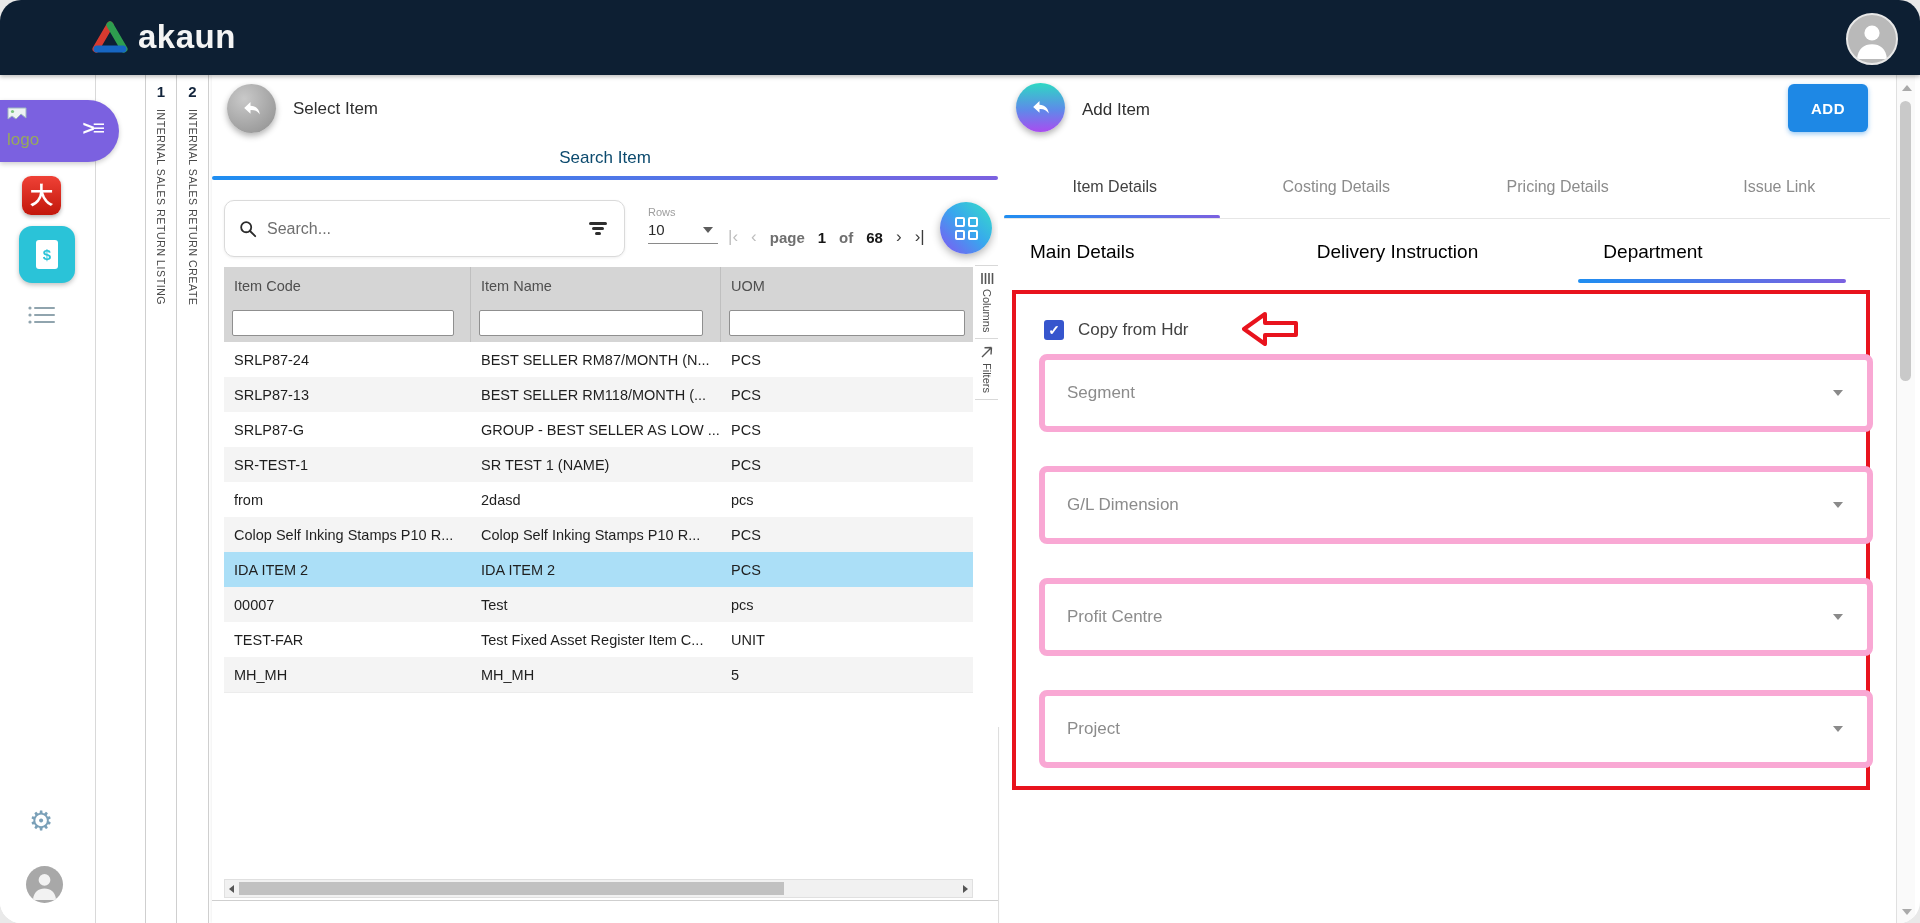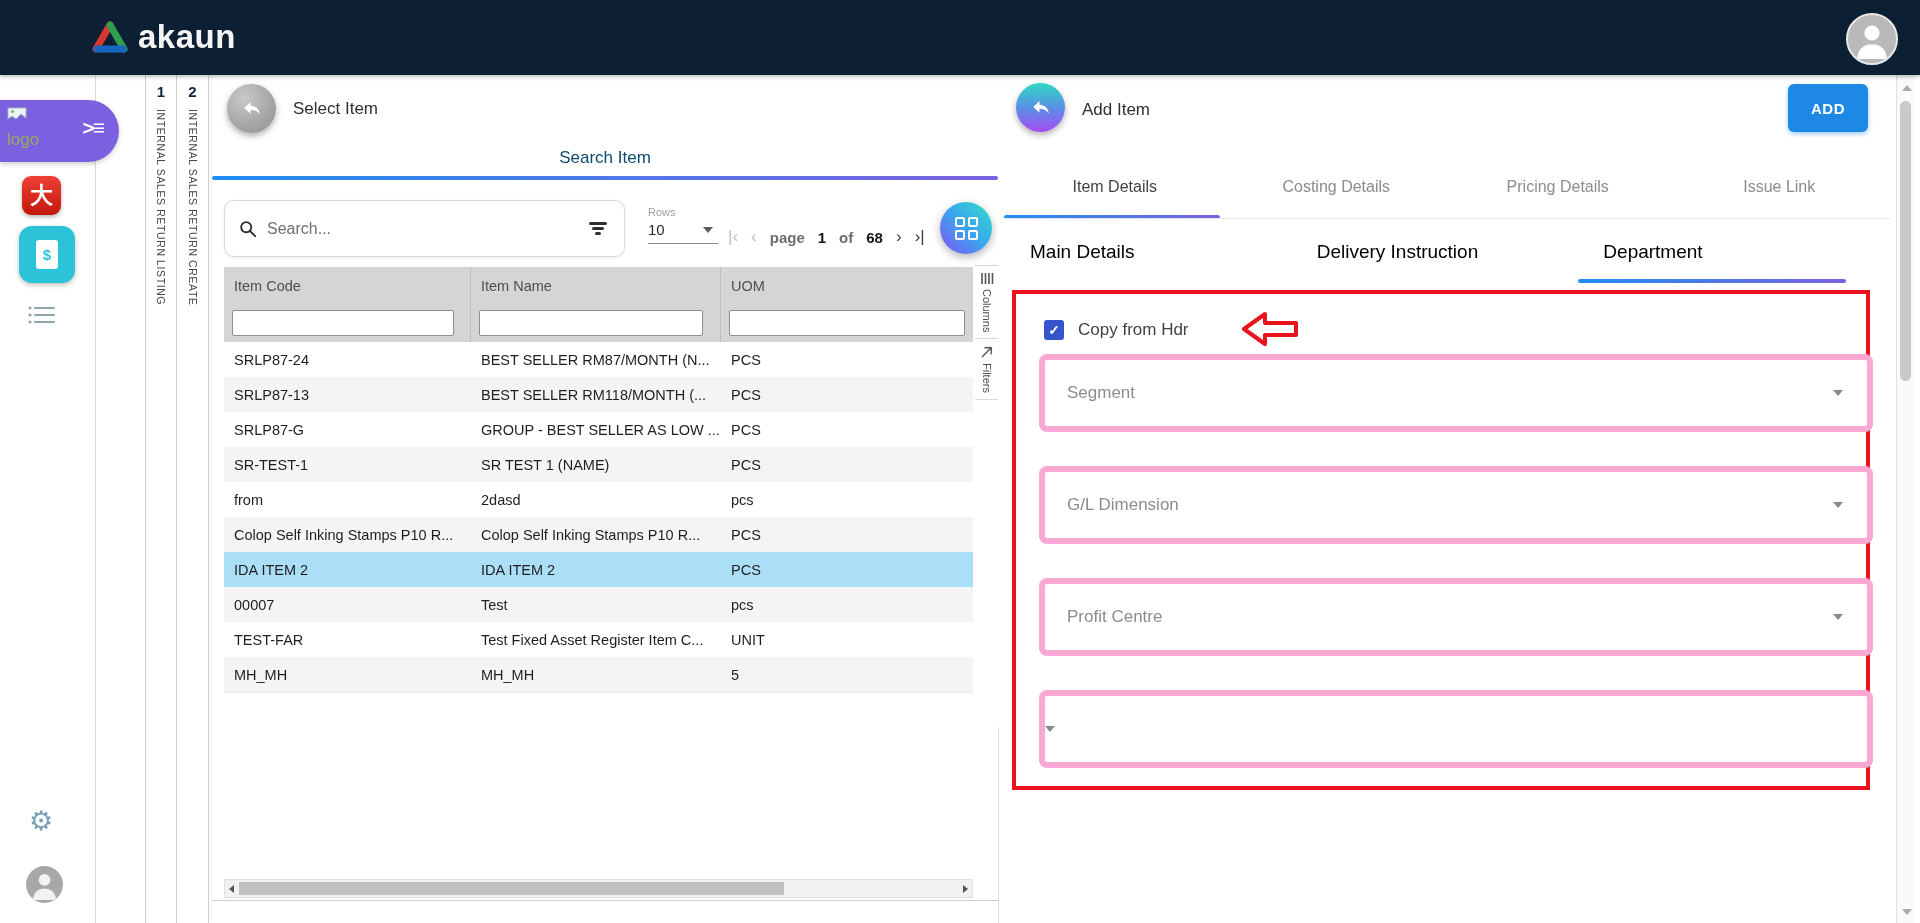--- a/index.html
+++ b/index.html
@@ -1,17 +1,17 @@
 <!DOCTYPE html>
 <html><head>
 <meta charset="utf-8">
 <style>
   html,body{margin:0;padding:0;background:#e9e9e9;}
   #app{position:relative;width:1920px;height:923px;background:#fff;overflow:hidden;
-       font-family:"Liberation Sans",sans-serif;-webkit-font-smoothing:antialiased;}
+       font-family:"Liberation Sans",sans-serif;border-radius:21px;-webkit-font-smoothing:antialiased;}
   .abs{position:absolute;}
   
   .topbar{position:absolute;left:0;top:0;width:1920px;height:75px;background:#0d1f33;
           box-shadow:0 2px 4px rgba(0,0,0,.25);z-index:30;}
   .brand{position:absolute;left:92px;top:18px;display:flex;align-items:center;gap:10px;cursor:pointer;}
   .brand-name{color:#f4f4f4;font-size:33px;font-weight:bold;letter-spacing:.5px;}
   .avatar{position:absolute;right:22px;top:13px;width:48px;height:48px;border-radius:50%;
           background:#b9b9b9;border:2px solid #e8e8e8;overflow:hidden;cursor:pointer;}
   
   .sidebar{position:absolute;left:0;top:75px;width:95px;height:848px;background:#fff;border-right:1px solid #d9d9d9;}
@@ -354,20 +354,21 @@
       </div>
       <div class="field" style="top:172px;">
         <span class="field-label">G/L Dimension</span>
         <span class="caret"></span>
       </div>
       <div class="field" style="top:284px;">
         <span class="field-label">Profit Centre</span>
         <span class="caret"></span>
       </div>
       <div class="field" style="top:396px;">
+        <span class="field-label">Project</span>
         <span class="caret"></span>
       </div>
     </div>
   </section>
 
   <div class="vscroll">
     <span class="tri" style="left:5px;top:10px;border-left:5px solid transparent;border-right:5px solid transparent;border-bottom:6px solid #aaa"></span>
     <div class="vthumb"></div>
     <span class="tri" style="left:5px;bottom:8px;border-left:5px solid transparent;border-right:5px solid transparent;border-top:6px solid #aaa"></span>
   </div>

